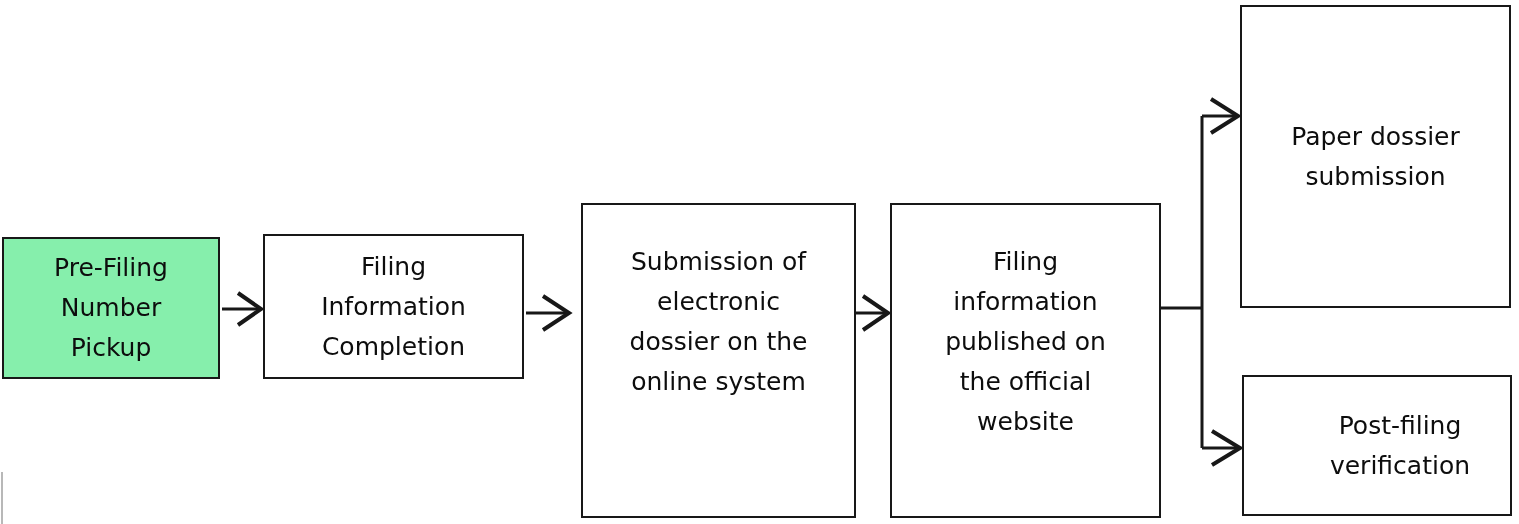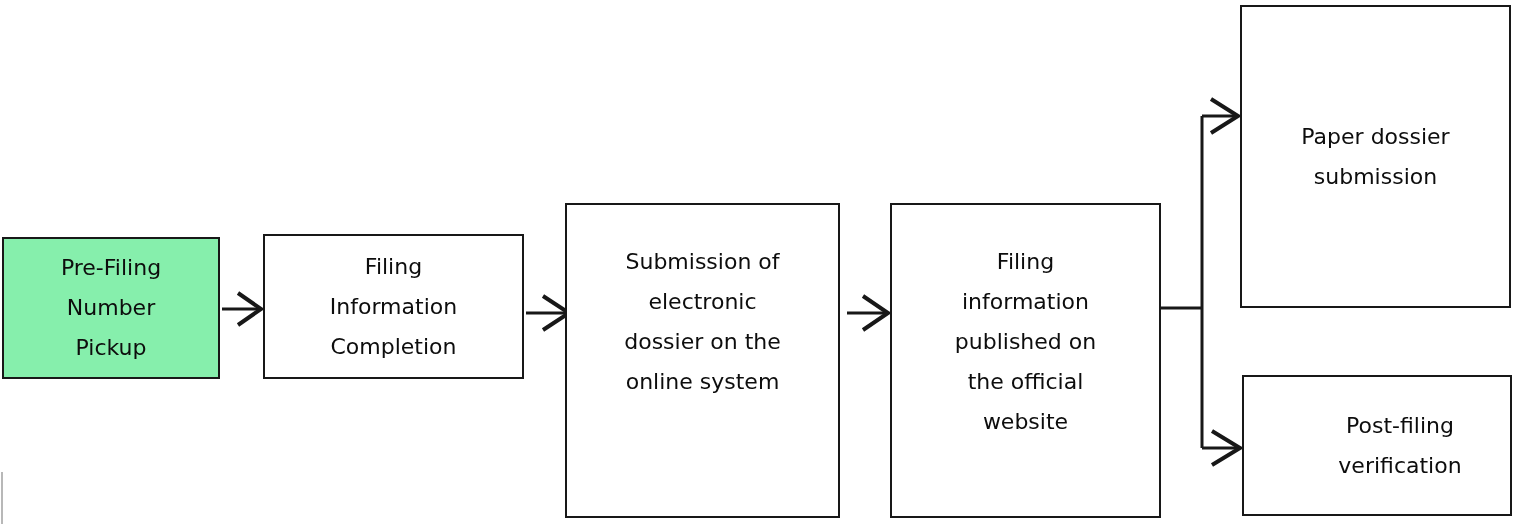--- a/index.html
+++ b/index.html
@@ -27,21 +27,21 @@
   .node {
     position: absolute;
     box-sizing: border-box;
     border: 2px solid #181818;
     background: #ffffff;
     display: flex;
     align-items: center;
     justify-content: center;
     text-align: center;
     color: #0d0d0d;
-    font-size: 22px;
+    font-size: 25px;
     line-height: 40px;
     font-weight: 400;
     white-space: pre-line;
     z-index: 2;
   }
   .node.align-upper {
     align-items: flex-start;
   }
   .node-label {
     display: block;
@@ -95,21 +95,21 @@
 
   <div class="page-edge"></div>
 
   <div id="nodes">
       <div class="node" style="left: 2px; top: 237px; width: 218px; height: 142px; border-color: rgb(24, 24, 24); color: rgb(13, 13, 13); background: #86efac;"><span class="node-label">Pre-Filing
 Number
 Pickup</span></div>
       <div class="node" style="left: 263px; top: 234px; width: 261px; height: 145px; border-color: rgb(24, 24, 24); color: rgb(13, 13, 13); background: rgb(255, 255, 255);"><span class="node-label">Filing
 Information
 Completion</span></div>
-      <div class="node align-upper" style="left: 565px; top: 203px; width: 275px; height: 315px; border-color: rgb(24, 24, 24); color: rgb(13, 13, 13); background: rgb(255, 255, 255);"><span class="node-label" style="margin-top: 37px;">Submission of
+      <div class="node align-upper" style="left: 581px; top: 203px; width: 275px; height: 315px; border-color: rgb(24, 24, 24); color: rgb(13, 13, 13); background: rgb(255, 255, 255);"><span class="node-label" style="margin-top: 37px;">Submission of
 electronic
 dossier on the
 online system</span></div>
       <div class="node align-upper" style="left: 890px; top: 203px; width: 271px; height: 315px; border-color: rgb(24, 24, 24); color: rgb(13, 13, 13); background: rgb(255, 255, 255);"><span class="node-label" style="margin-top: 37px;">Filing
 information
 published on
 the official
 website</span></div>
       <div class="node" style="left: 1240px; top: 5px; width: 271px; height: 303px; border-color: rgb(24, 24, 24); color: rgb(13, 13, 13); background: rgb(255, 255, 255);"><span class="node-label">Paper dossier
 submission</span></div>

